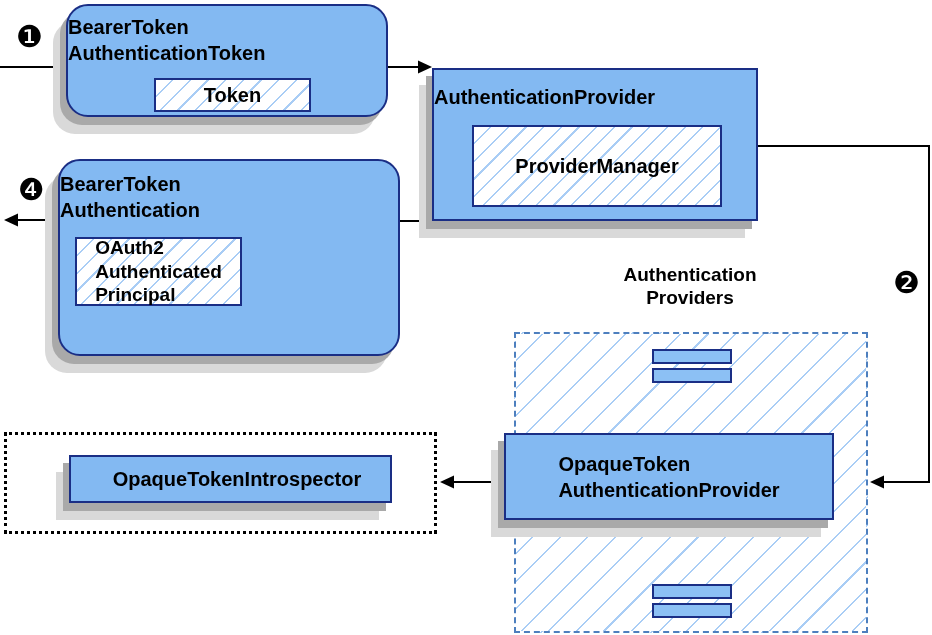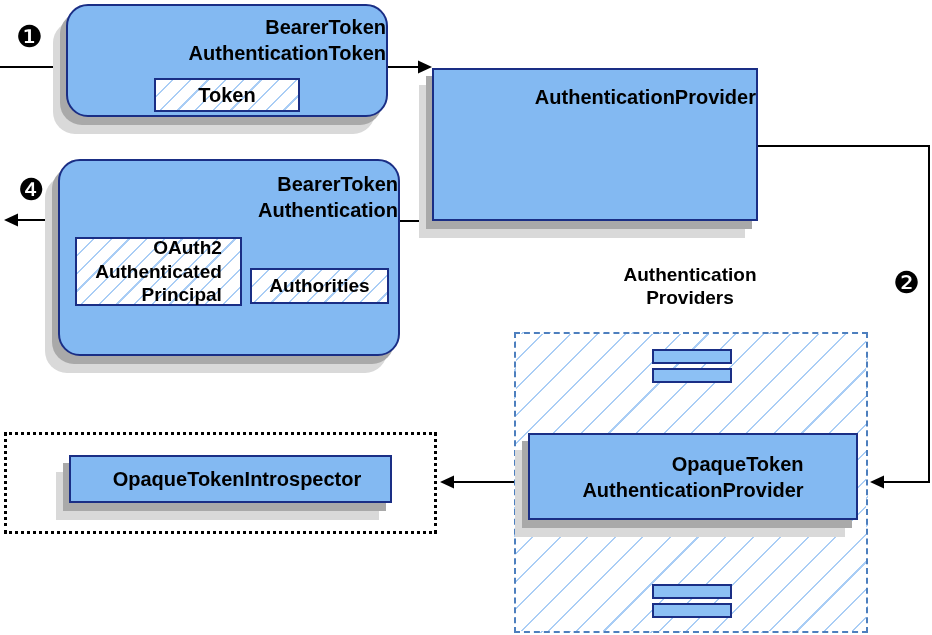--- a/index.html
+++ b/index.html
@@ -4,21 +4,21 @@
 <style>
   html,body{margin:0;padding:0;background:#ffffff;}
   #canvas{
     position:relative;width:932px;height:635px;background:#ffffff;overflow:hidden;
     font-family:"Liberation Sans","DejaVu Sans",sans-serif;color:#000;
   }
   
   .node{
     position:absolute;box-sizing:border-box;
     background:#83b9f2;border:2px solid #1a2e85;
-    font-weight:bold;text-align:right;
+    font-weight:bold;text-align:left;
     box-shadow:-6px 8px 0 0 #a9a9a9,-13px 17px 0 0 #d9d9d9;
   }
   .rounded{border-radius:22px;}
   .node-title{white-space:pre-line;font-size:20px;line-height:1.3;font-weight:bold;}
   .chip{
     position:absolute;box-sizing:border-box;display:flex;align-items:center;justify-content:center;
     background:
       repeating-linear-gradient(135deg,rgba(255,255,255,0) 0 11px,#a9cdf5 11px 12.5px),
       #ffffff;
     border:2px solid #1a2e85;font-weight:bold;white-space:pre-line;line-height:1.25;
@@ -85,47 +85,47 @@
   </svg>
 
   <span class="marker" style="left:16px;top:22px;">❶</span>
   <span class="marker" style="left:893px;top:268px;">❷</span>
   <span class="marker" style="left:24px;top:470px;font-size:28px;">❸</span>
   <span class="marker" style="left:18px;top:175px;">❹</span>
 
   <div class="node rounded" style="left:66px;top:4px;width:322px;height:113px;">
     <div class="node-title" style="margin-top:8px;">BearerToken
 AuthenticationToken</div>
-    <div class="chip" style="left:86px;top:72px;width:146px;height:34px;font-size:20px;">Token</div>
+    <div class="chip" style="left:86px;top:72px;width:157px;height:34px;font-size:20px;">Token</div>
   </div>
 
   <div class="node" style="left:432px;top:68px;width:326px;height:153px;">
     <div class="node-title" style="margin-top:14px;">AuthenticationProvider</div>
+    <div class="chip" style="left:38px;top:55px;width:250px;height:82px;font-size:20px;">ProviderManager</div>
   </div>
 
   <div class="node rounded" style="left:58px;top:159px;width:342px;height:197px;">
     <div class="node-title" style="margin-top:10px;">BearerToken
 Authentication</div>
     <div class="chip" style="left:15px;top:76px;width:167px;height:69px;font-size:19px;">OAuth2
 Authenticated
 Principal</div>
-    <div class="chip" style="left:190px;top:107px;width:139px;height:36px;font-size:19px;">Authorities</div>
   </div>
 
   <div class="area-label" style="left:565px;top:264px;width:250px;">Authentication
 Providers</div>
 
   <div class="dashed-container" style="left:514px;top:332px;width:354px;height:301px;"></div>
 
   <div class="bar" style="left:652px;top:349px;"></div>
   <div class="bar" style="left:652px;top:368px;"></div>
   <div class="bar" style="left:652px;top:584px;"></div>
   <div class="bar" style="left:652px;top:603px;"></div>
 
-  <div class="node flex-center" style="left:528px;top:433px;width:330px;height:87px;">
+  <div class="node flex-center" style="left:504px;top:433px;width:330px;height:87px;">
     <div class="node-title">OpaqueToken
 AuthenticationProvider</div>
   </div>
 
   <div class="dotted-container" style="left:4px;top:432px;width:433px;height:102px;"></div>
   <div class="node flex-center" style="left:69px;top:455px;width:323px;height:48px;padding-left:13px;">
     <div class="node-title">OpaqueTokenIntrospector</div>
   </div>
 
 </div>

